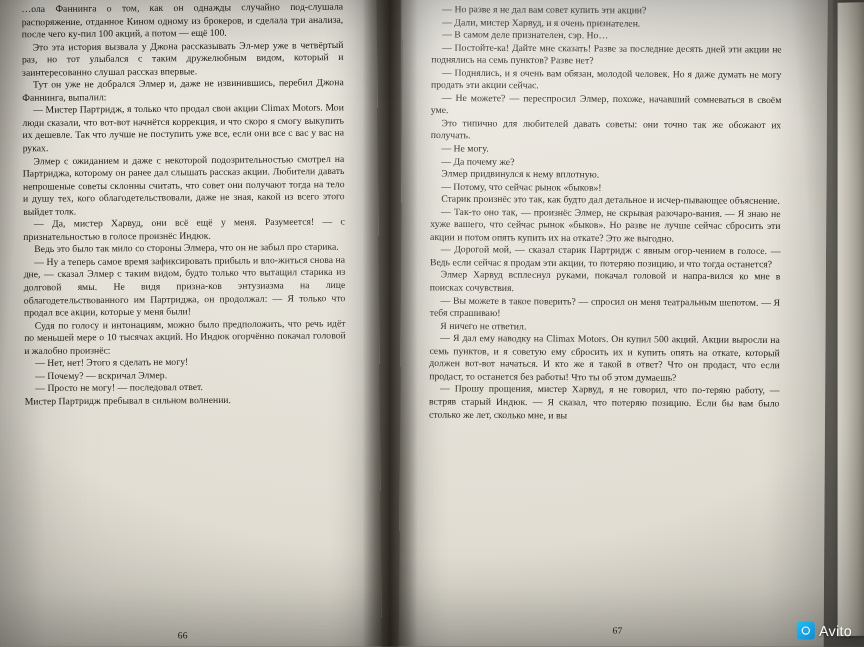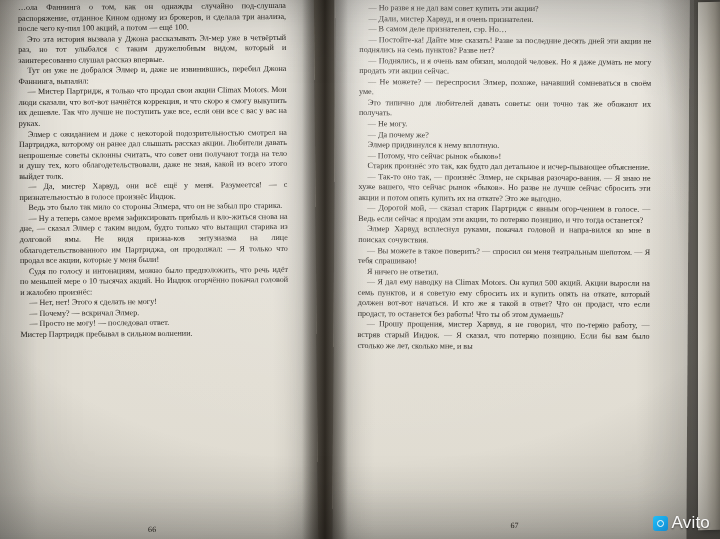--- a/index.html
+++ b/index.html
@@ -178,21 +178,21 @@
   .watermark {
     position: absolute;
     right: 10px;
     bottom: 6px;
     display: flex;
     align-items: center;
     gap: 4px;
     z-index: 20;
     color: #ffffff;
     font-family: "Liberation Sans", sans-serif;
-    font-size: 17px;
+    font-size: 12px;
     text-shadow: 0 1px 2px rgba(0,0,0,0.6);
     opacity: 0.95;
   }
   .wm-logo {
     width: 15px; height: 15px;
     border-radius: 3px;
     background: #0af;
     background: linear-gradient(135deg, #19c2ff 0%, #0b8ad6 100%);
     display: inline-block;
     position: relative;

